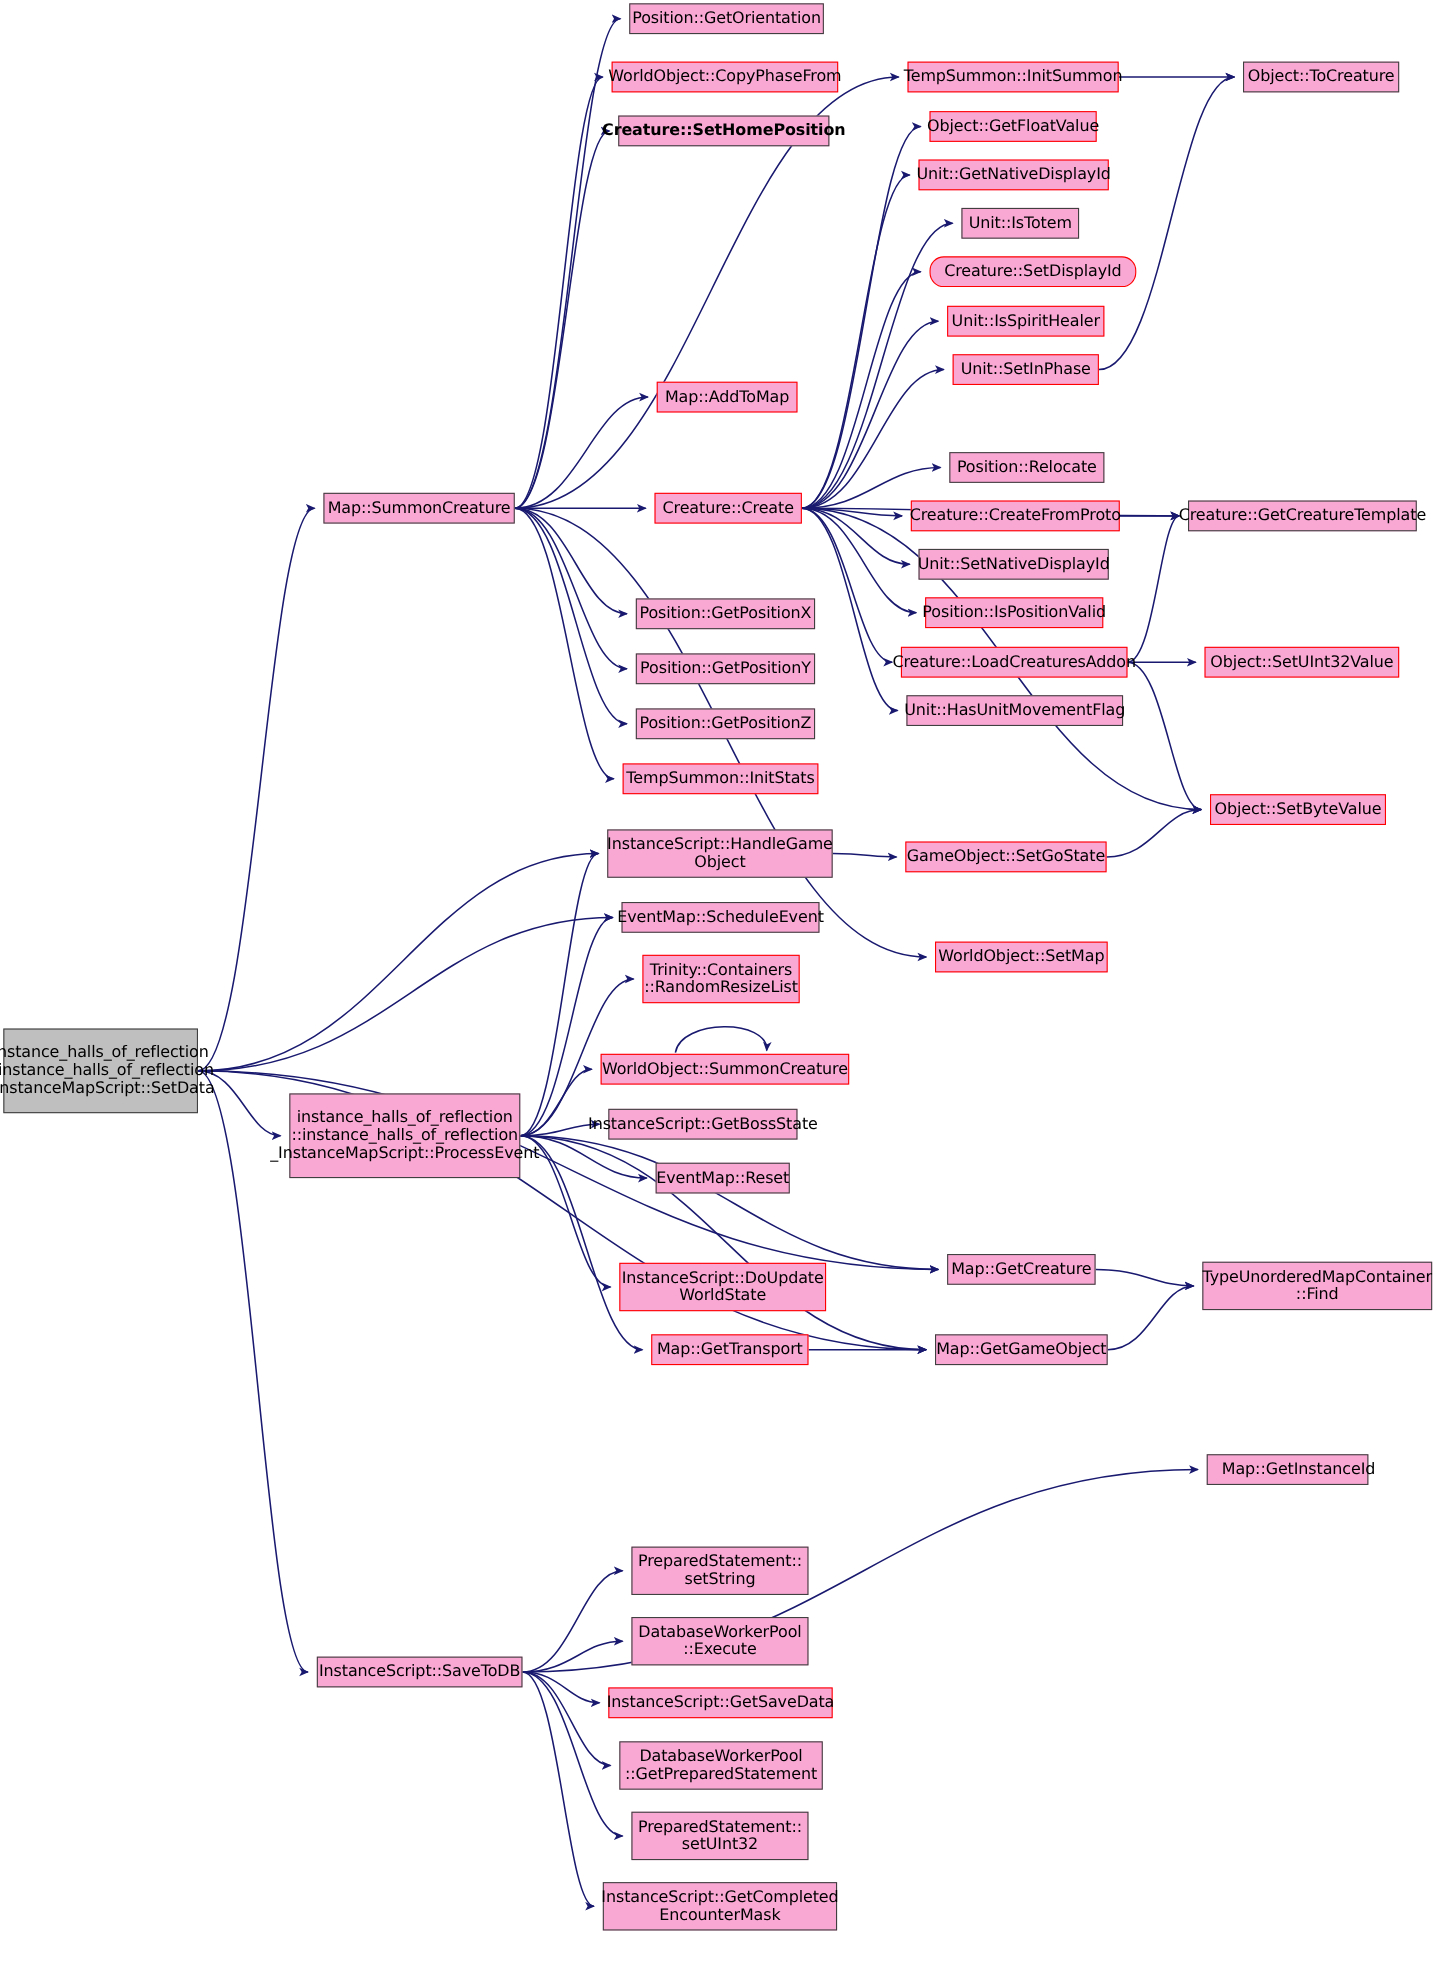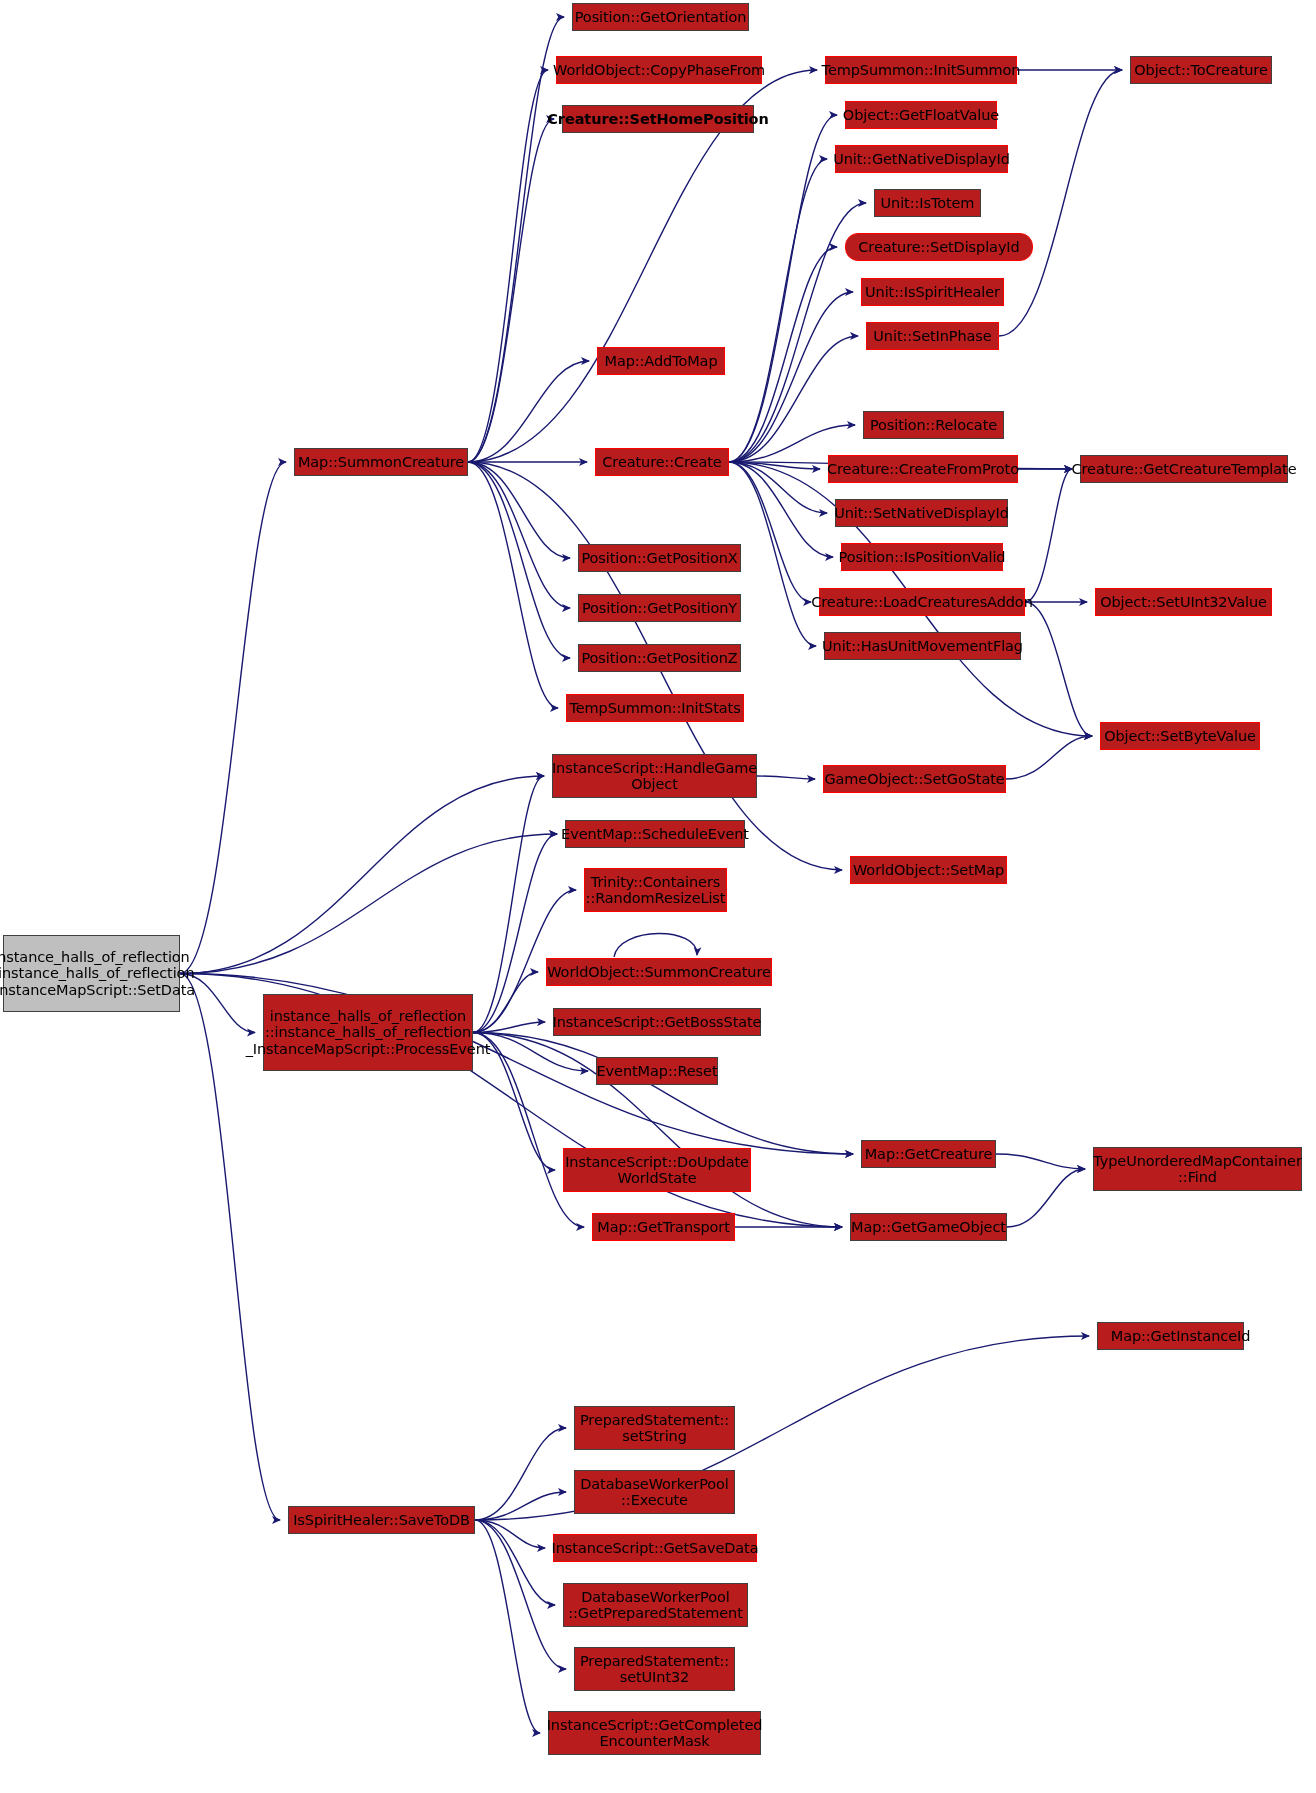--- a/index.html
+++ b/index.html
@@ -23,21 +23,21 @@
     height: 1793px;
     pointer-events: none;
   }
   .node {
     position: absolute;
     box-sizing: border-box;
     display: flex;
     align-items: center;
     justify-content: center;
     text-align: center;
-    background: #b91c1c;
+    background: #f9a8d4;
     border: 1px solid #404040;
     color: #000000;
     font-size: 14.5px;
     line-height: 1.12;
     letter-spacing: -0.1px;
     white-space: pre-line;
     padding: 0 4px;
   }
   .node.red {
     border: 1px solid #ff0000;
@@ -137,26 +137,26 @@
       <div class="node" style="left: 578px; top: 544px; width: 163px; height: 28px;">Position::GetPositionX</div>
       <div class="node" style="left: 578px; top: 594px; width: 163px; height: 28px;">Position::GetPositionY</div>
       <div class="node" style="left: 578px; top: 644px; width: 163px; height: 28px;">Position::GetPositionZ</div>
       <div class="node red" style="left: 566px; top: 694px; width: 178px; height: 28px;">TempSummon::InitStats</div>
       <div class="node" style="left: 552px; top: 754px; width: 205px; height: 44px;">InstanceScript::HandleGame
 Object</div>
       <div class="node" style="left: 565px; top: 820px; width: 180px; height: 28px;">EventMap::ScheduleEvent</div>
       <div class="node red" style="left: 584px; top: 868px; width: 143px; height: 44px;">Trinity::Containers
 ::RandomResizeList</div>
       <div class="node red" style="left: 546px; top: 958px; width: 226px; height: 28px;">WorldObject::SummonCreature</div>
-      <div class="node" style="left: 553px; top: 1008px; width: 208px; height: 28px;">InstanceScript::GetBossState</div>
+      <div class="node" style="left: 553px; top: 1008px; width: 172px; height: 28px;">InstanceScript::GetBossState</div>
       <div class="node" style="left: 596px; top: 1057px; width: 122px; height: 28px;">EventMap::Reset</div>
       <div class="node red" style="left: 563px; top: 1148px; width: 188px; height: 44px;">InstanceScript::DoUpdate
 WorldState</div>
       <div class="node red" style="left: 592px; top: 1213px; width: 143px; height: 28px;">Map::GetTransport</div>
-      <div class="node" style="left: 288px; top: 1506px; width: 187px; height: 28px;">IsSpiritHealer::SaveToDB</div>
+      <div class="node" style="left: 288px; top: 1506px; width: 187px; height: 28px;">InstanceScript::SaveToDB</div>
       <div class="node" style="left: 574px; top: 1406px; width: 161px; height: 44px;">PreparedStatement::
 setString</div>
       <div class="node" style="left: 574px; top: 1470px; width: 161px; height: 44px;">DatabaseWorkerPool
 ::Execute</div>
       <div class="node red" style="left: 553px; top: 1534px; width: 204px; height: 28px;">InstanceScript::GetSaveData</div>
       <div class="node" style="left: 563px; top: 1583px; width: 185px; height: 44px;">DatabaseWorkerPool
 ::GetPreparedStatement</div>
       <div class="node" style="left: 574px; top: 1647px; width: 161px; height: 44px;">PreparedStatement::
 setUInt32</div>
       <div class="node" style="left: 548px; top: 1711px; width: 213px; height: 44px;">InstanceScript::GetCompleted

